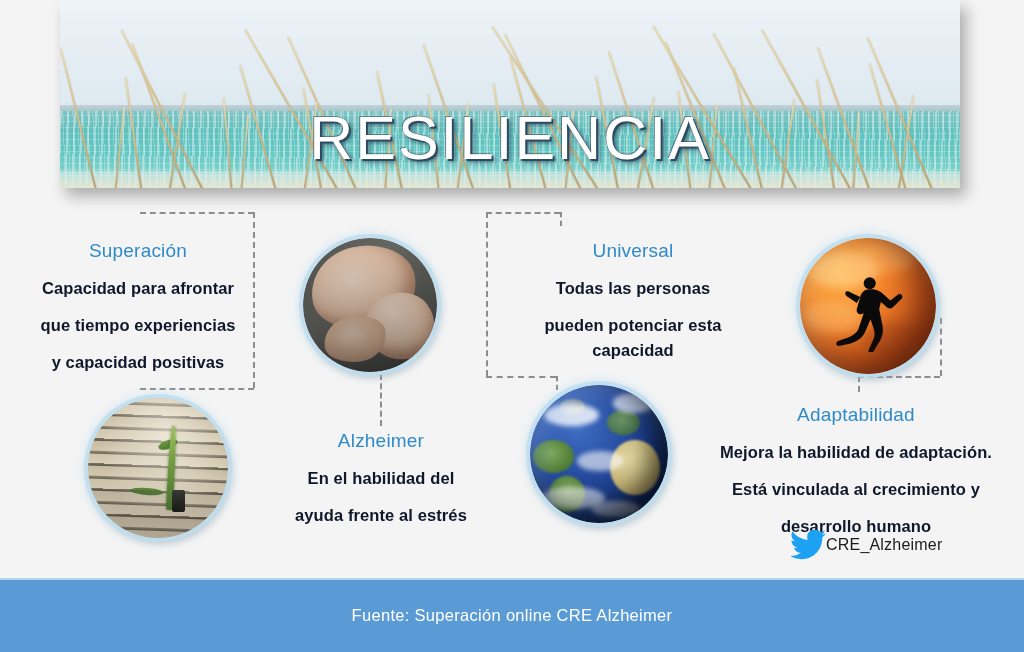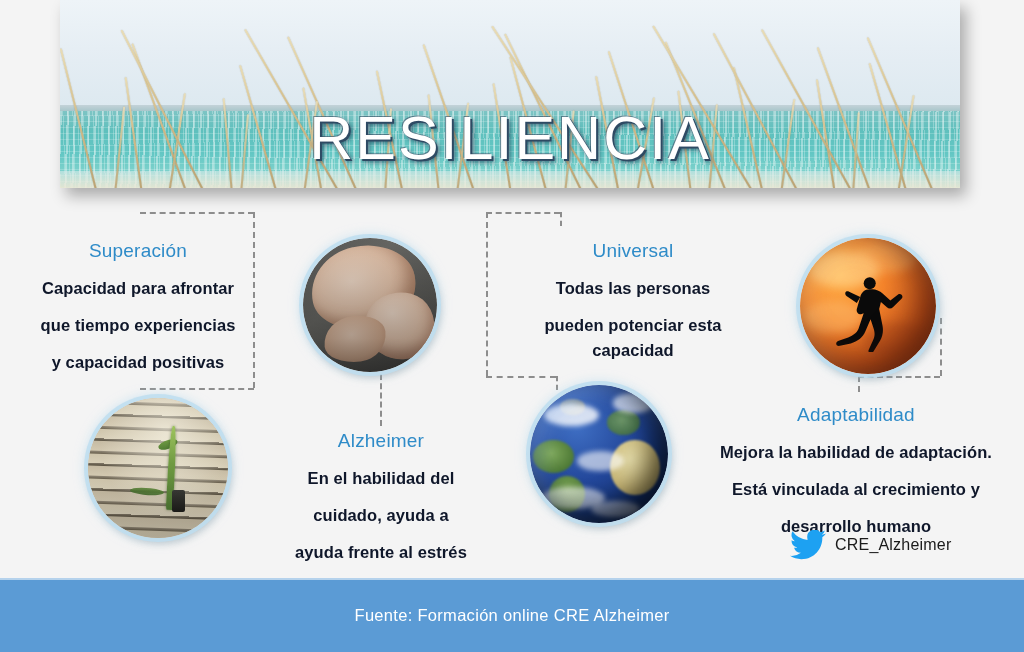--- a/index.html
+++ b/index.html
@@ -172,21 +172,21 @@
   .p{
     color:#0f172a;
     font-size:16.5px;
     line-height:25px;
     margin:12px;
     font-weight:700;
     letter-spacing:.1px;
   }
 
   
-  .tw{position:absolute;left:790px;top:530px;display:flex;align-items:center;gap:9px;}
+  .tw{position:absolute;left:790px;top:530px;display:flex;align-items:center;}
   .tw-handle{color:#1a1a1a;font-size:16px;letter-spacing:.2px;}
 
   
   .footer{
     position:absolute;left:0;bottom:0;width:1024px;height:74px;
     background:#5b9bd5;
     display:flex;align-items:center;justify-content:center;
   }
   .footer-text{color:#ffffff;font-size:16.5px;letter-spacing:.3px;}
   .footer-line{position:absolute;left:0;top:0;width:100%;height:2px;background:rgba(255,255,255,.55);}
@@ -319,21 +319,20 @@
   <div class="blk" style="left:24px;top:238px;width:228px;">
     <div class="h">Superación</div>
     <p class="p">Capacidad para afrontar</p>
     <p class="p">que tiempo experiencias</p>
     <p class="p">y capacidad positivas</p>
   </div>
 
   <div class="blk" style="left:272px;top:428px;width:218px;">
     <div class="h">Alzheimer</div>
     <p class="p">En el habilidad del</p>
-    <p class="p">cuidado, ayuda a</p>
     <p class="p">ayuda frente al estrés</p>
   </div>
 
   <div class="blk" style="left:706px;top:402px;width:300px;">
     <div class="h">Adaptabilidad</div>
     <p class="p">Mejora la habilidad de adaptación.</p>
     <p class="p">Está vinculada al crecimiento y</p>
     <p class="p">desarrollo humano</p>
   </div>
 
@@ -345,16 +344,16 @@
 
   <div class="tw">
     <svg width="36" height="30" viewBox="0 0 24 20">
       <path fill="#1DA1F2" d="M24 2.4c-.9.4-1.8.67-2.8.79A4.9 4.9 0 0 0 23.3.38c-.95.57-2 .98-3.12 1.2A4.88 4.88 0 0 0 11.6 5.6c0 .39.04.76.12 1.12A13.85 13.85 0 0 1 1.67.9a4.9 4.9 0 0 0 1.51 6.53 4.8 4.8 0 0 1-2.2-.62v.06a4.9 4.9 0 0 0 3.92 4.8 4.9 4.9 0 0 1-2.2.09 4.9 4.9 0 0 0 4.56 3.4A9.8 9.8 0 0 1 0 17.2a13.8 13.8 0 0 0 7.55 2.22c9.05 0 14-7.5 14-14l-.01-.64A9.9 9.9 0 0 0 24 2.4z"></path>
     </svg>
     <span class="tw-handle">CRE_Alzheimer</span>
   </div>
 
   <div class="footer">
     <div class="footer-line"></div>
-    <span class="footer-text">Fuente: Formación online CRE Alzheimer</span>
+    <span class="footer-text">Fuente: Superación online CRE Alzheimer</span>
   </div>
 
 </div>
 
 </body></html>

